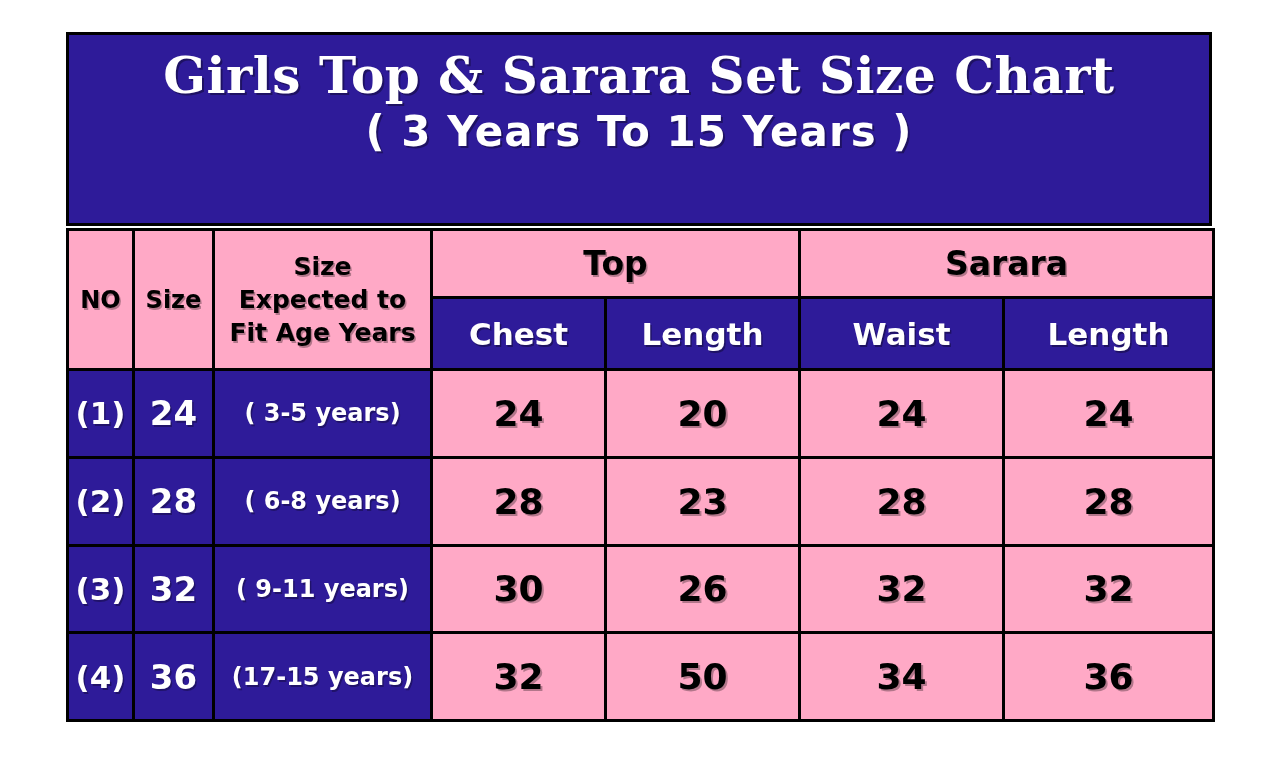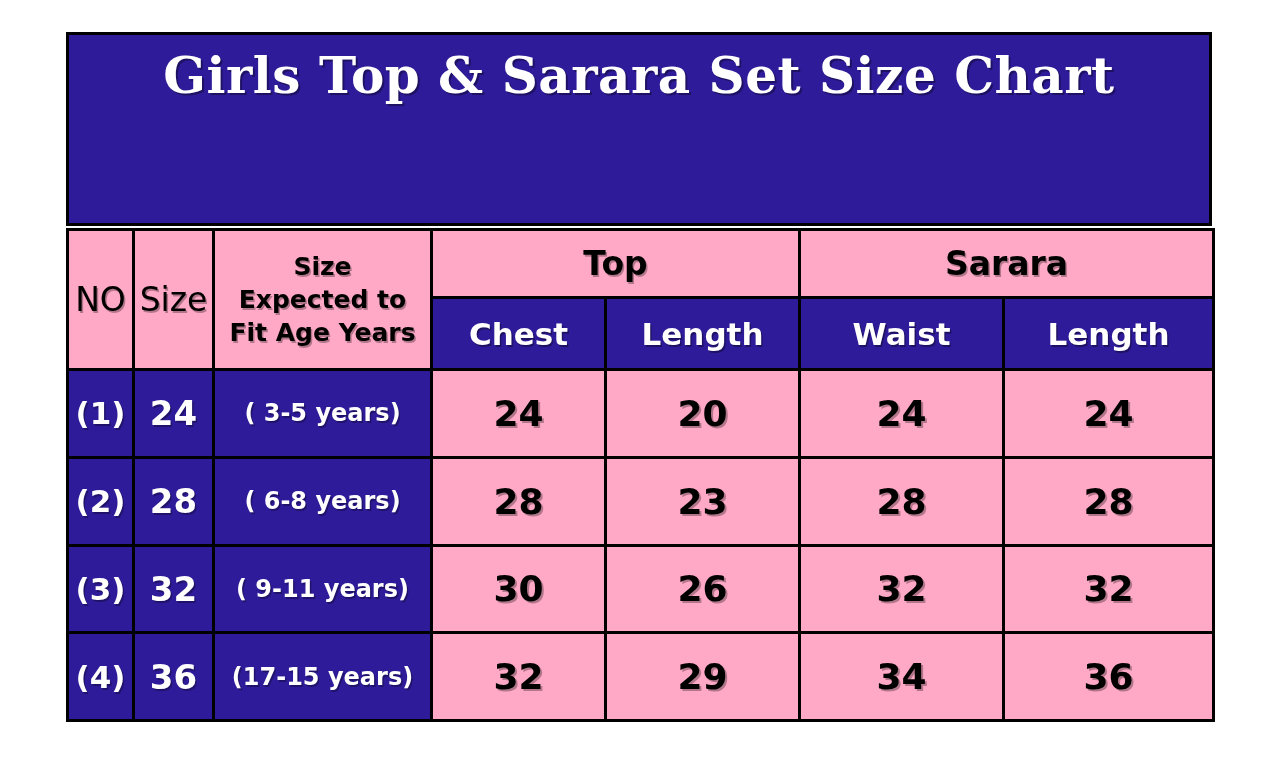--- a/index.html
+++ b/index.html
@@ -94,22 +94,22 @@
     background: #ffa9c6;
     color: #000000;
   }
   .bluecell {
     background: #2e1b99;
     color: #ffffff;
   }
 
   .hdr-small {
     font-family: "DejaVu Sans", sans-serif;
-    font-weight: normal;
-    font-size: 33px;
+    font-weight: bold;
+    font-size: 24px;
     line-height: 34px;
     text-shadow: 1.5px 1.5px 0 rgba(0,0,0,0.30);
   }
 
   .hdr-wrap {
     font-family: "DejaVu Sans", sans-serif;
     font-weight: bold;
     font-size: 25px;
     line-height: 33px;
     text-shadow: 1.5px 1.5px 0 rgba(0,0,0,0.30);
@@ -171,20 +171,21 @@
   tr.r-sub  { height: 72px; }
   tr.r-data { height: 85px; }
 </style>
 </head>
 <body>
 
 <div id="root">
 
   <div id="banner">
     <div id="title-main">Girls Top &amp; Sarara Set Size Chart</div>
+    <div id="title-range">( 3 Years To 15 Years )</div>
   </div>
 
   <table id="size-table">
     <colgroup>
       <col class="c-no">
         <col class="c-size">
         <col class="c-age">
       <col class="c-chest">
         <col class="c-tlen">
       <col class="c-waist">
@@ -235,20 +236,20 @@
         <td class="pinkcell cell-meas">30</td>
         <td class="pinkcell cell-meas">26</td>
         <td class="pinkcell cell-meas">32</td>
         <td class="pinkcell cell-meas">32</td>
       </tr>
       <tr class="r-data">
         <td class="bluecell cell-no">(4)</td>
         <td class="bluecell cell-size">36</td>
         <td class="bluecell cell-age">(17-15 years)</td>
         <td class="pinkcell cell-meas">32</td>
-        <td class="pinkcell cell-meas">29</td>
+        <td class="pinkcell cell-meas">50</td>
         <td class="pinkcell cell-meas">34</td>
         <td class="pinkcell cell-meas">36</td>
       </tr>
     </tbody>
   </table>
 
 </div>
 
 </body></html>

